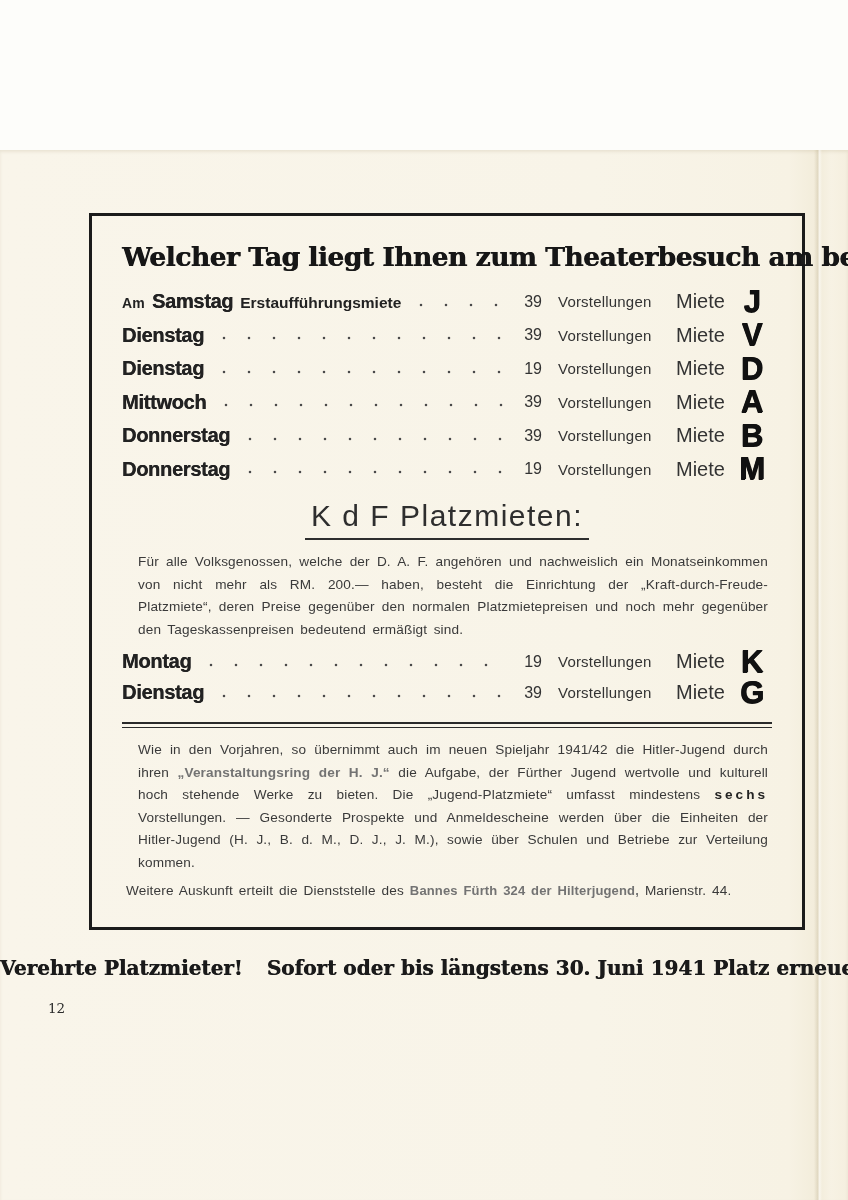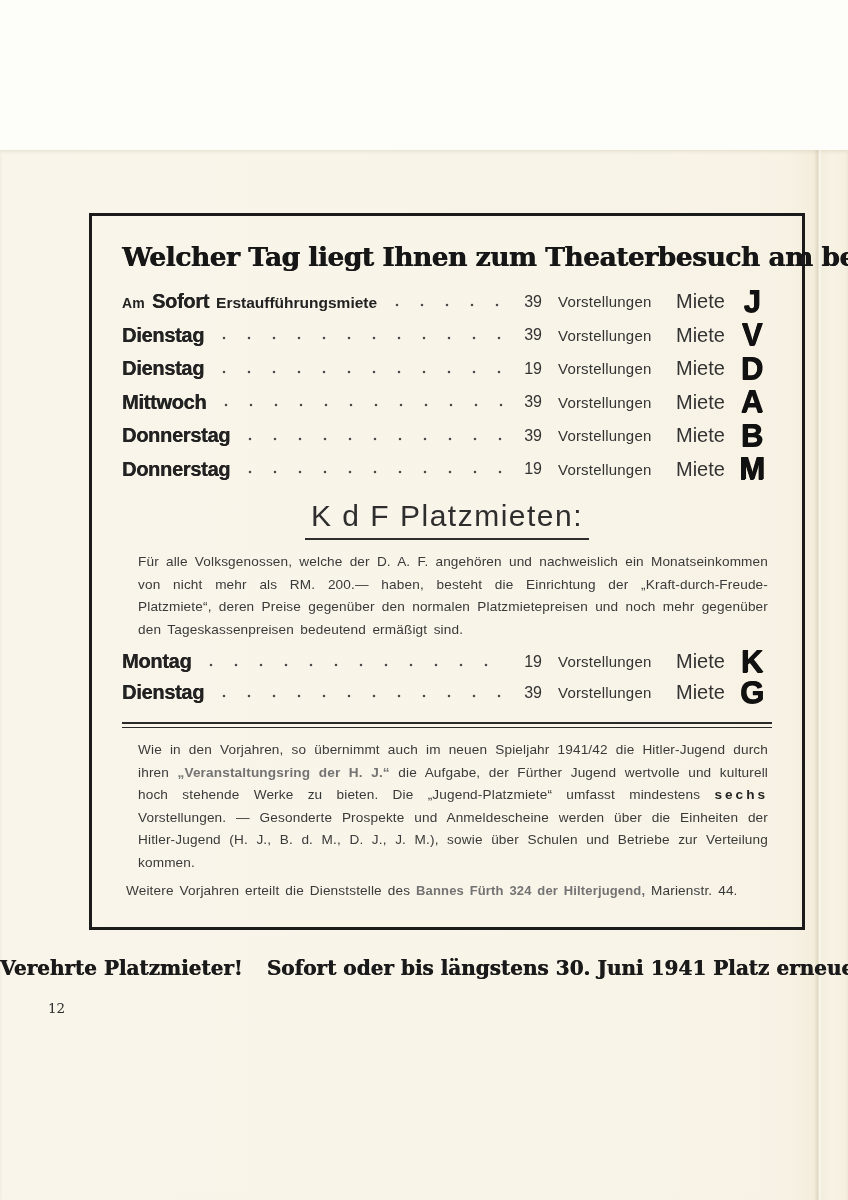--- a/index.html
+++ b/index.html
@@ -133,21 +133,21 @@
   <div class="paper"></div>
 
   <div class="frame">
 
     <div class="main-title">Welcher Tag liegt Ihnen zum Theaterbesuch am besten?</div>
 
     <div class="rows">
       <div class="row">
         <span class="row-label">
           <span class="row-prefix">Am</span>
-          <span class="row-day">Sofort</span>
+          <span class="row-day">Samstag</span>
           <span class="row-suffix">Erstaufführungsmiete</span>
         </span>
         <span class="dots"></span>
         <span class="row-count">39</span>
         <span class="row-unit">Vorstellungen</span>
         <span class="row-miete">Miete</span>
         <span class="row-letter">J</span>
       </div>
       <div class="row">
         <span class="row-label">
@@ -238,21 +238,21 @@
         <span class="row-miete">Miete</span>
         <span class="row-letter">G</span>
       </div>
     </div>
 
     <div class="divider"></div>
 
 
     <div class="body-par"><span>Wie in den Vorjahren, so übernimmt auch im neuen Spieljahr 1941/42 die Hitler-Jugend durch ihren </span><span class="bold-inline">„Veranstaltungsring der H. J.“</span><span> die Aufgabe, der Fürther Jugend wertvolle und kulturell hoch stehende Werke zu bieten. Die „Jugend-Platzmiete“ umfasst mindestens </span><span class="spaced-bold">sechs</span><span> Vorstellungen. — Gesonderte Prospekte und Anmeldescheine werden über die Einheiten der Hitler-Jugend (H. J., B. d. M., D. J., J. M.), sowie über Schulen und Betriebe zur Verteilung kommen.</span></div>
 
-    <div class="info-line"><span>Weitere Vorjahren erteilt die Dienststelle des </span><span class="bold-inline">Bannes Fürth 324 der Hilterjugend,</span><span> Marienstr. 44.</span></div>
+    <div class="info-line"><span>Weitere Auskunft erteilt die Dienststelle des </span><span class="bold-inline">Bannes Fürth 324 der Hilterjugend,</span><span> Marienstr. 44.</span></div>
 
   </div>
 
   <div class="renewal-notice">
     <span>Verehrte Platzmieter!</span><span class="gap"></span><span>Sofort oder bis längstens 30. Juni 1941 Platz erneuern!</span>
   </div>
 
   <div class="page-number">12</div>
 </div>
 

